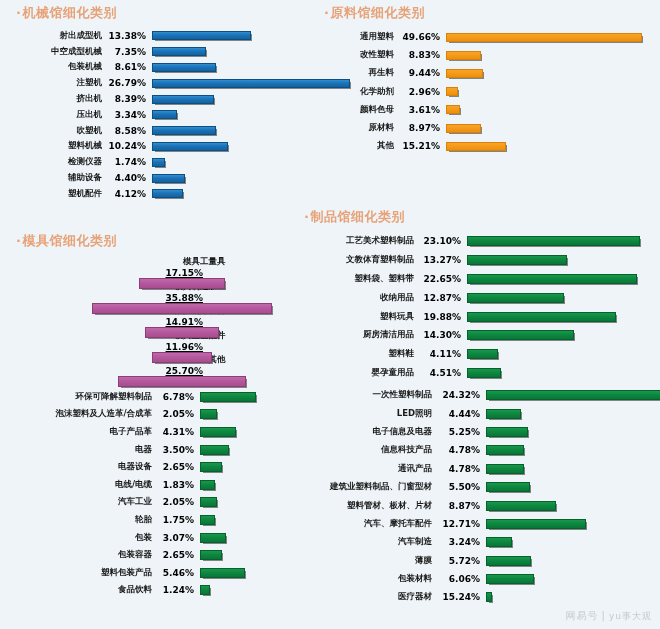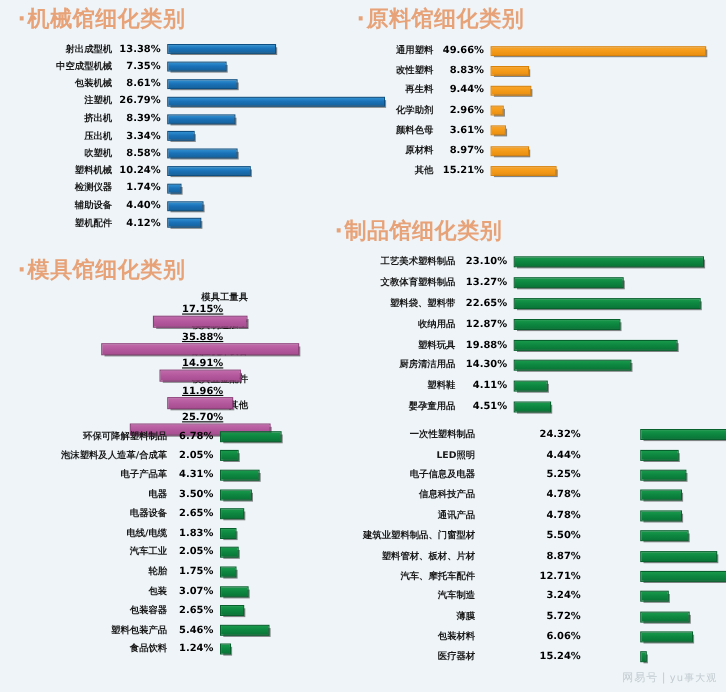--- a/index.html
+++ b/index.html
@@ -16,21 +16,21 @@
   }
   #canvas {
     position: relative;
     width: 660px;
     height: 629px;
   }
   .panel {
     position: absolute;
   }
   .panel-title {
-    font-size: 20px;
+    font-size: 13px;
     font-weight: 700;
     color: #e8a278;
     letter-spacing: 0.5px;
     white-space: nowrap;
     margin: 0 0 6px 0;
     padding-left: 2px;
   }
   .panel-title::before {
     content: "\00b7";
     margin-right: 1px;
@@ -94,21 +94,21 @@
     border: 1px solid #8e3d79;
   }
   .bar-green {
     background: linear-gradient(to bottom, #17994a 0%, #0d8640 50%, #097637 100%);
     border: 1px solid #06612c;
   }
   
   #panel-machine  { left: 14px;  top: 4px;   width: 310px; }
   #panel-material { left: 322px; top: 4px;   width: 330px; }
   #panel-mold     { left: 14px;  top: 232px; width: 330px; }
-  #panel-product  { left: 302px; top: 196px; width: 352px; }
+  #panel-product  { left: 302px; top: 208px; width: 352px; }
   #panel-green-left  { left: 14px;  top: 388px; width: 310px; }
   #panel-green-right { left: 302px; top: 386px; width: 352px; }
 
   #panel-machine .row { height: 15.8px; }
   #panel-machine .row-label { width: 88px; }
   #panel-machine .row-value { width: 40px; }
 
   #panel-material .row { height: 18.2px; }
   #panel-material .row-label { width: 72px; }
   #panel-material .row-value { width: 42px; }
@@ -121,21 +121,21 @@
   #panel-product .row { height: 18.8px; }
   #panel-product .row-label { width: 112px; }
   #panel-product .row-value { width: 43px; }
   #panel-product .bar { height: 10px; }
 
   #panel-green-left .row { height: 17.6px; }
   #panel-green-left .row-label { width: 138px; }
   #panel-green-left .row-value { width: 38px; }
   #panel-green-left .bar { height: 10px; }
 
-  #panel-green-right .row { height: 18.4px; gap: 48px; }
+  #panel-green-right .row { height: 18.4px; }
   #panel-green-right .row-label { width: 130px; }
   #panel-green-right .row-value { width: 44px; }
   #panel-green-right .bar { height: 10px; }
 
   .watermark {
     position: absolute;
     right: 8px;
     bottom: 6px;
     font-size: 10px;
     color: #c3ccd2;

